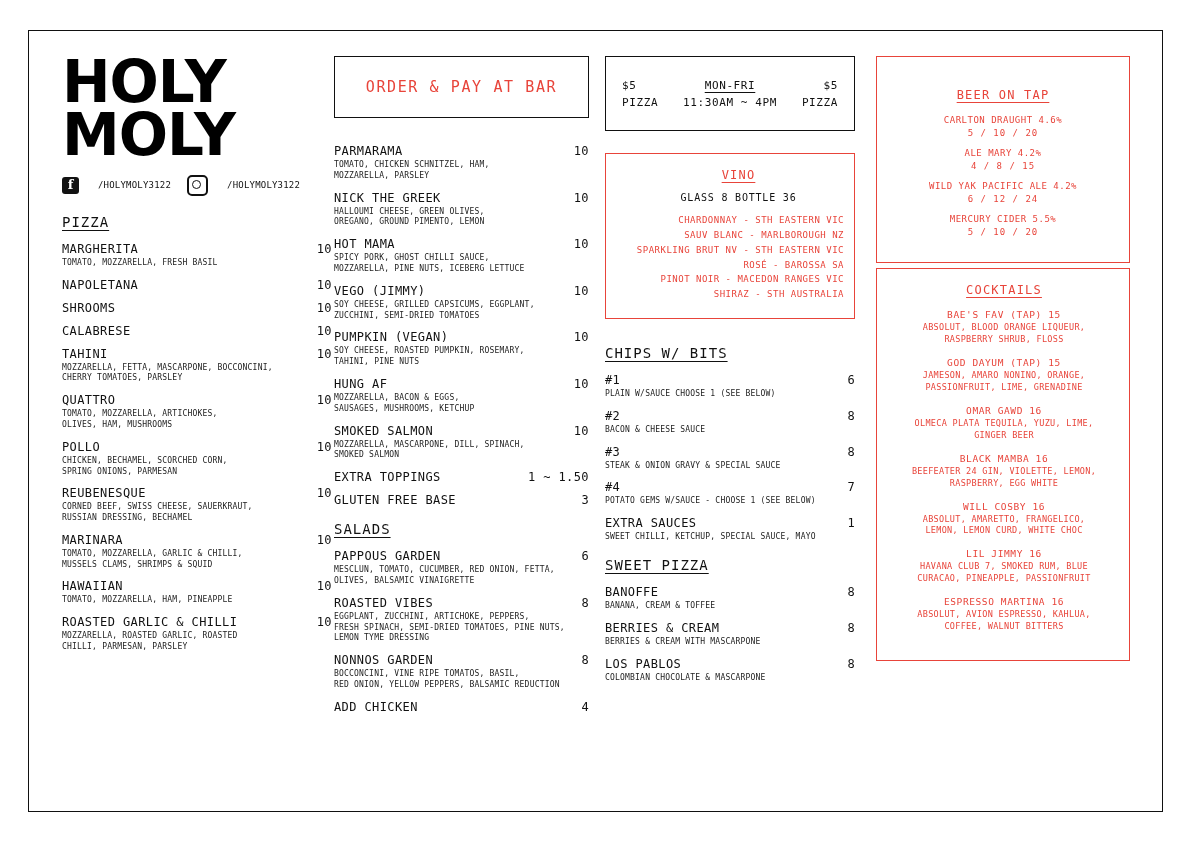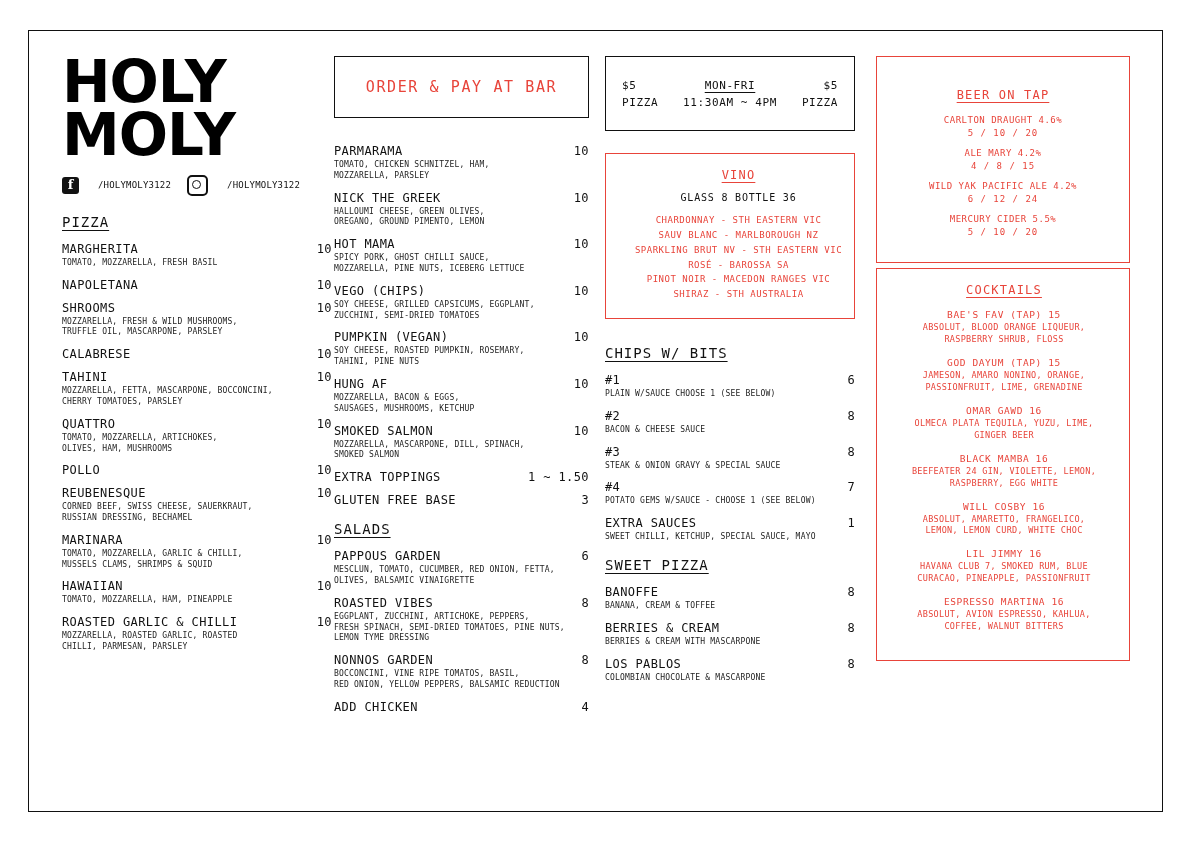--- a/index.html
+++ b/index.html
@@ -192,20 +192,21 @@
   .vino-sub {
     font-size: 10px;
     letter-spacing: 0.8px;
     margin-bottom: 10px;
     color: #111;
   }
   .vino-line {
     font-size: 9px;
     letter-spacing: 0.5px;
     line-height: 1.65;
+    text-align: right;
   }
 
   .beer-box {
     padding: 31px 10px 16px 10px;
     text-align: center;
     margin-bottom: 5px;
   }
   .beer-title, .cocktail-title {
     font-size: 12px;
     letter-spacing: 1.2px;
@@ -279,21 +280,20 @@
             <div class="item-line">
               <span class="item-name">NAPOLETANA</span>
               <span class="item-price">10</span>
             </div>
           </div>
           <div class="item">
             <div class="item-line">
               <span class="item-name">SHROOMS</span>
               <span class="item-price">10</span>
             </div>
-            <div class="item-desc">MOZZARELLA, FRESH &amp; WILD MUSHROOMS,<br>TRUFFLE OIL, MASCARPONE, PARSLEY</div>
           </div>
           <div class="item">
             <div class="item-line">
               <span class="item-name">CALABRESE</span>
               <span class="item-price">10</span>
             </div>
           </div>
           <div class="item">
             <div class="item-line">
               <span class="item-name">TAHINI</span>
@@ -306,20 +306,21 @@
               <span class="item-name">QUATTRO</span>
               <span class="item-price">10</span>
             </div>
             <div class="item-desc">TOMATO, MOZZARELLA, ARTICHOKES,<br>OLIVES, HAM, MUSHROOMS</div>
           </div>
           <div class="item">
             <div class="item-line">
               <span class="item-name">POLLO</span>
               <span class="item-price">10</span>
             </div>
+            <div class="item-desc">CHICKEN, BECHAMEL, SCORCHED CORN,<br>SPRING ONIONS, PARMESAN</div>
           </div>
           <div class="item">
             <div class="item-line">
               <span class="item-name">REUBENESQUE</span>
               <span class="item-price">10</span>
             </div>
             <div class="item-desc">CORNED BEEF, SWISS CHEESE, SAUERKRAUT,<br>RUSSIAN DRESSING, BECHAMEL</div>
           </div>
           <div class="item">
             <div class="item-line">
@@ -367,21 +368,21 @@
           </div>
           <div class="item">
             <div class="item-line">
               <span class="item-name">HOT MAMA</span>
               <span class="item-price">10</span>
             </div>
             <div class="item-desc">SPICY PORK, GHOST CHILLI SAUCE,<br>MOZZARELLA, PINE NUTS, ICEBERG LETTUCE</div>
           </div>
           <div class="item">
             <div class="item-line">
-              <span class="item-name">VEGO (CHIPS)</span>
+              <span class="item-name">VEGO (JIMMY)</span>
               <span class="item-price">10</span>
             </div>
             <div class="item-desc">SOY CHEESE, GRILLED CAPSICUMS, EGGPLANT,<br>ZUCCHINI, SEMI-DRIED TOMATOES</div>
           </div>
           <div class="item">
             <div class="item-line">
               <span class="item-name">PUMPKIN (VEGAN)</span>
               <span class="item-price">10</span>
             </div>
             <div class="item-desc">SOY CHEESE, ROASTED PUMPKIN, ROSEMARY,<br>TAHINI, PINE NUTS</div>

